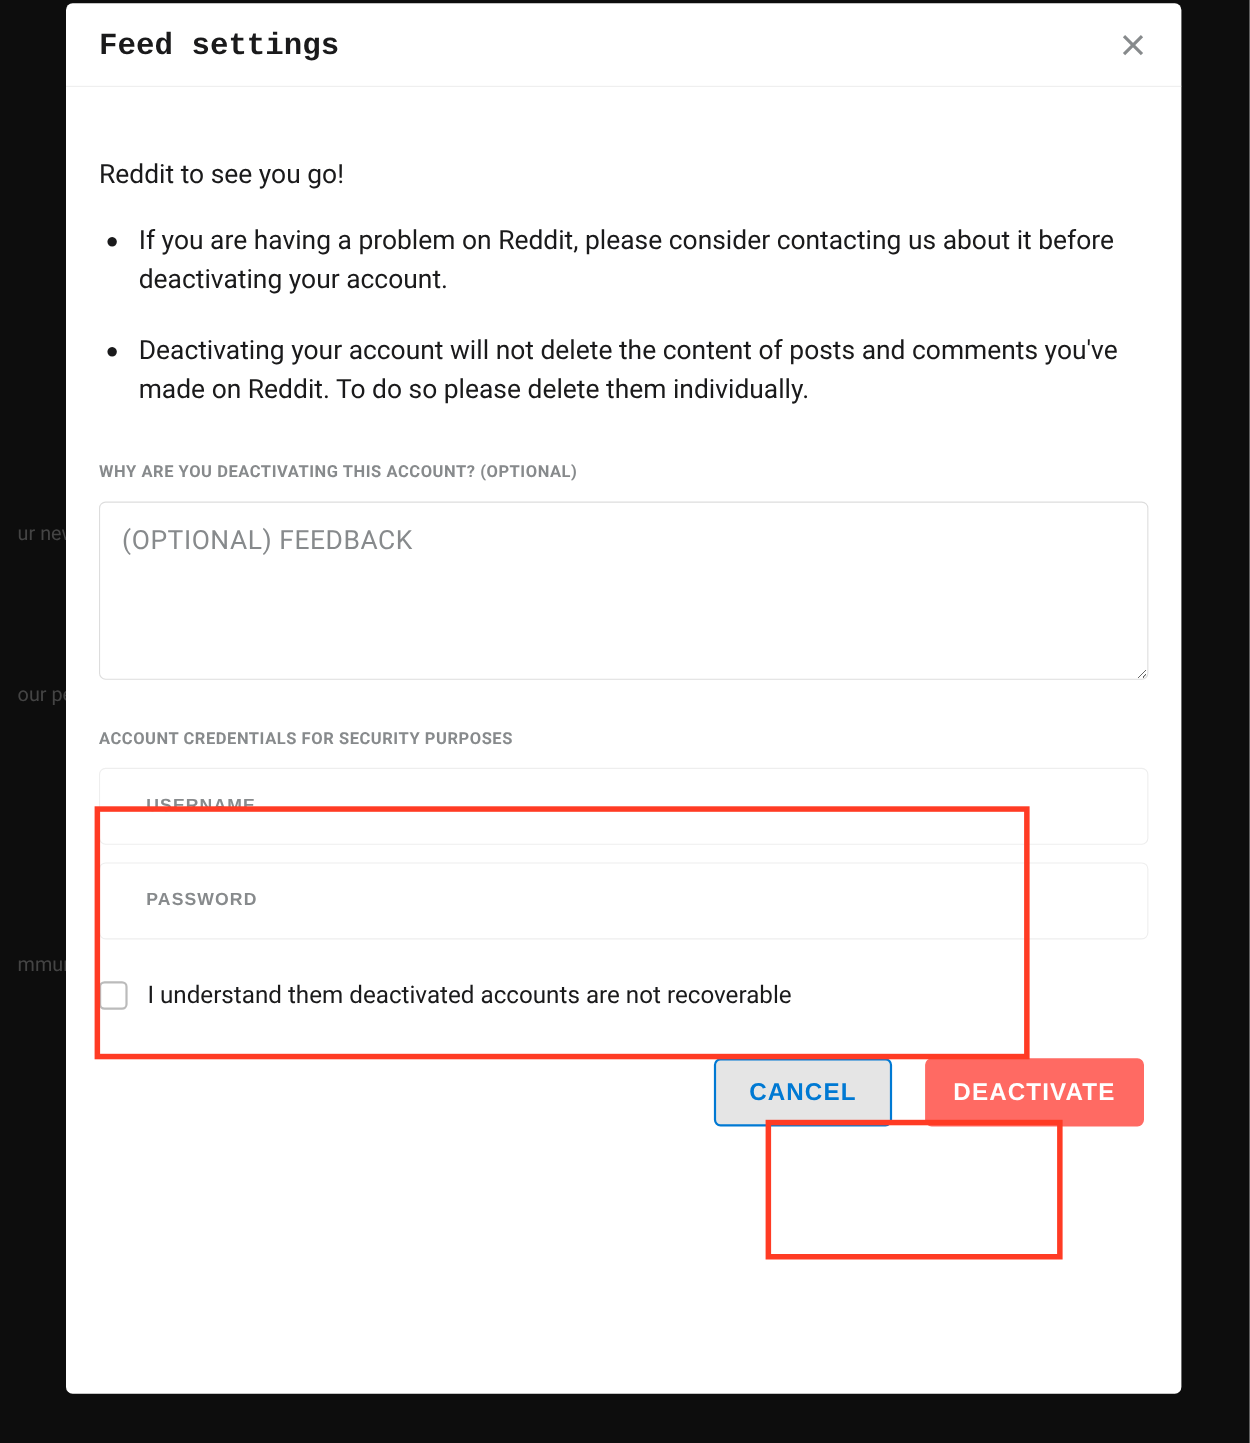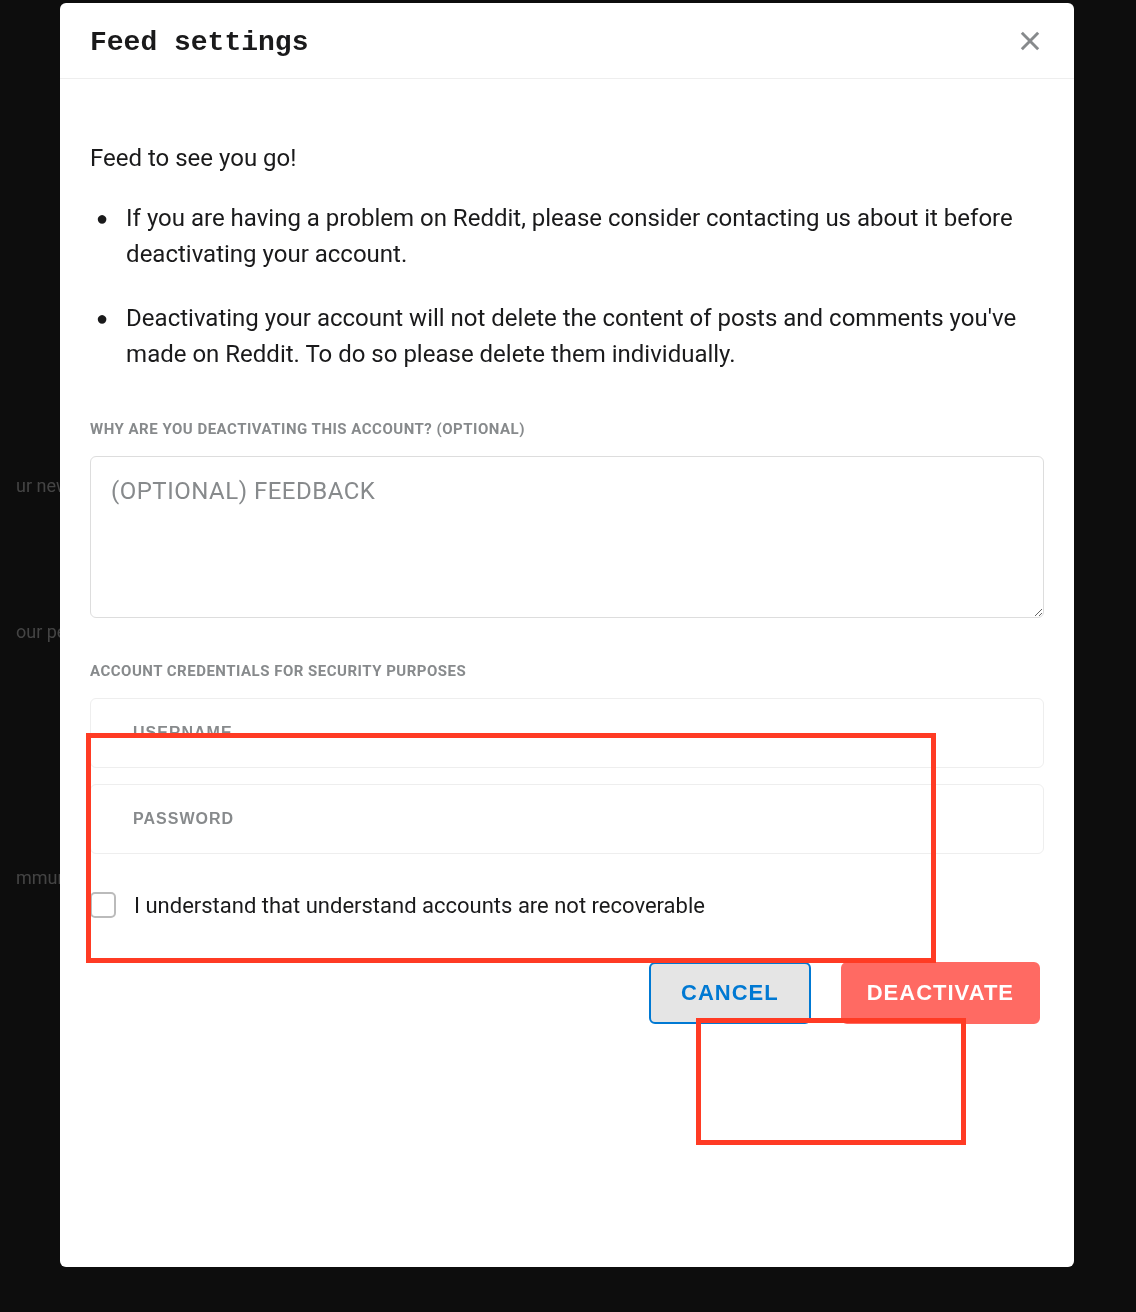--- a/index.html
+++ b/index.html
@@ -224,21 +224,21 @@
       <span>
         <svg viewBox="0 0 24 24" fill="none" stroke="currentColor" stroke-width="2.5">
           <line x1="5" y1="5" x2="19" y2="19"></line>
           <line x1="19" y1="5" x2="5" y2="19"></line>
         </svg>
       </span>
     </button>
   </div>
 
   <div class="modal-body">
-    <p class="intro-text">Feed to see you go!</p>
+    <p class="intro-text">Reddit to see you go!</p>
 
     <div class="bullet-list">
       <div class="bullet-item">
         <span class="bullet-dot">●</span>
         <span>If you are having a problem on Reddit, please consider contacting us about it before deactivating your account.</span>
       </div>
       <div class="bullet-item">
         <span class="bullet-dot">●</span>
         <span>Deactivating your account will not delete the content of posts and comments you've made on Reddit. To do so please delete them individually.</span>
       </div>
@@ -248,21 +248,21 @@
     <textarea class="feedback-textarea" placeholder="(OPTIONAL) FEEDBACK" style=""></textarea>
 
     <div class="section-label">ACCOUNT CREDENTIALS FOR SECURITY PURPOSES</div>
     <div class="credentials-group">
       <input type="text" class="credential-input" placeholder="USERNAME" style="">
       <input type="password" class="credential-input" placeholder="PASSWORD" style="">
     </div>
 
     <div class="checkbox-row">
       <div class="checkbox"></div>
-      <span class="checkbox-label">I understand that understand accounts are not recoverable</span>
+      <span class="checkbox-label">I understand them deactivated accounts are not recoverable</span>
     </div>
 
     <div class="button-row">
       <button class="btn btn-cancel">CANCEL</button>
       <button class="btn btn-deactivate">DEACTIVATE</button>
     </div>
   </div>
 </div>
 
 <div class="highlight-box-1"></div>

